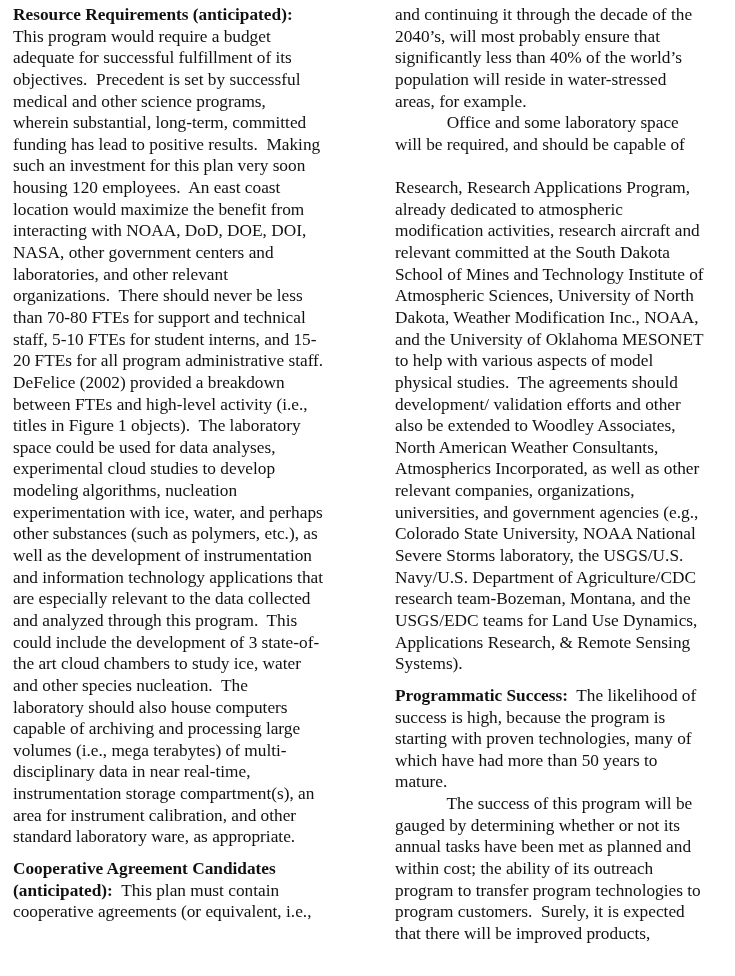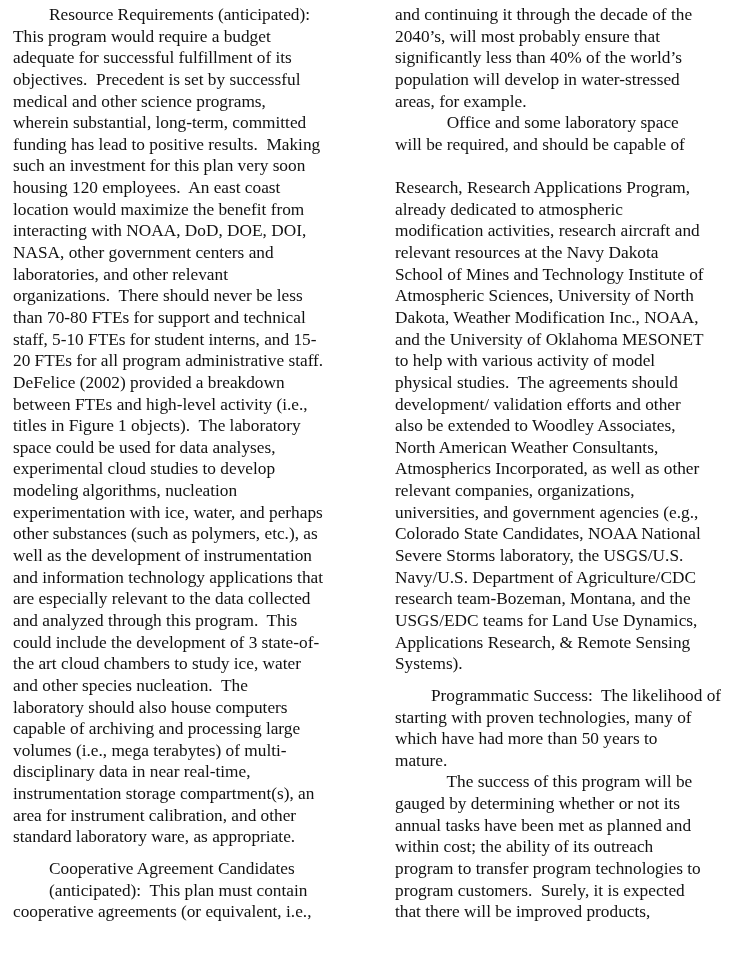--- a/index.html
+++ b/index.html
@@ -7,21 +7,21 @@
       width: 735px; height: 976px; overflow: hidden; position: relative;
       font-family: "Liberation Serif", "DejaVu Serif", serif;
       font-size: 17.3px; color: #111111;
     }
     .col { position: absolute; top: 4px; }
     .col-left { left: 13px; width: 345px; }
     .col-right { left: 395px; width: 335px; }
     .line { display: block; height: 21.65px; line-height: 21.65px; white-space: pre; }
     .gap { display: block; height: 21.65px; }
     .halfgap { display: block; height: 10px; }
-    b, .bold { font-weight: normal; margin-left: 36px; }
+    b, .bold { font-weight: bold; }
   </style>
 </head>
 <body>
 
 <div class="col col-left">
   <section>
     <span class="line bold">Resource Requirements (anticipated):</span>
     <div>
       <span class="line">This program would require a budget</span>
       <span class="line">adequate for successful fulfillment of its</span>
@@ -69,56 +69,57 @@
     <span class="line"><b>(anticipated):</b><span>  This plan must contain</span></span>
     <span class="line">cooperative agreements (or equivalent, i.e.,</span>
   </section>
 </div>
 
 <div class="col col-right">
   <div>
     <span class="line">and continuing it through the decade of the</span>
     <span class="line">2040’s, will most probably ensure that</span>
     <span class="line">significantly less than 40% of the world’s</span>
-    <span class="line">population will develop in water-stressed</span>
+    <span class="line">population will reside in water-stressed</span>
     <span class="line">areas, for example.</span>
   </div>
   <div>
     <span class="line">            Office and some laboratory space</span>
     <span class="line">will be required, and should be capable of</span>
   </div>
   <span class="gap"></span>
   <div>
     <span class="line">Research, Research Applications Program,</span>
     <span class="line">already dedicated to atmospheric</span>
     <span class="line">modification activities, research aircraft and</span>
-    <span class="line">relevant resources at the Navy Dakota</span>
+    <span class="line">relevant committed at the South Dakota</span>
     <span class="line">School of Mines and Technology Institute of</span>
     <span class="line">Atmospheric Sciences, University of North</span>
     <span class="line">Dakota, Weather Modification Inc., NOAA,</span>
     <span class="line">and the University of Oklahoma MESONET</span>
-    <span class="line">to help with various activity of model</span>
+    <span class="line">to help with various aspects of model</span>
     <span class="line">physical studies.  The agreements should</span>
     <span class="line">development/ validation efforts and other</span>
     <span class="line">also be extended to Woodley Associates,</span>
     <span class="line">North American Weather Consultants,</span>
     <span class="line">Atmospherics Incorporated, as well as other</span>
     <span class="line">relevant companies, organizations,</span>
     <span class="line">universities, and government agencies (e.g.,</span>
-    <span class="line">Colorado State Candidates, NOAA National</span>
+    <span class="line">Colorado State University, NOAA National</span>
     <span class="line">Severe Storms laboratory, the USGS/U.S.</span>
     <span class="line">Navy/U.S. Department of Agriculture/CDC</span>
     <span class="line">research team-Bozeman, Montana, and the</span>
     <span class="line">USGS/EDC teams for Land Use Dynamics,</span>
     <span class="line">Applications Research, &amp; Remote Sensing</span>
     <span class="line">Systems).</span>
   </div>
   <span class="halfgap"></span>
   <section>
     <span class="line"><b>Programmatic Success:</b><span>  The likelihood of</span></span>
+    <span class="line">success is high, because the program is</span>
     <span class="line">starting with proven technologies, many of</span>
     <span class="line">which have had more than 50 years to</span>
     <span class="line">mature.</span>
     <span class="line">            The success of this program will be</span>
     <span class="line">gauged by determining whether or not its</span>
     <span class="line">annual tasks have been met as planned and</span>
     <span class="line">within cost; the ability of its outreach</span>
     <span class="line">program to transfer program technologies to</span>
     <span class="line">program customers.  Surely, it is expected</span>
     <span class="line">that there will be improved products,</span>

